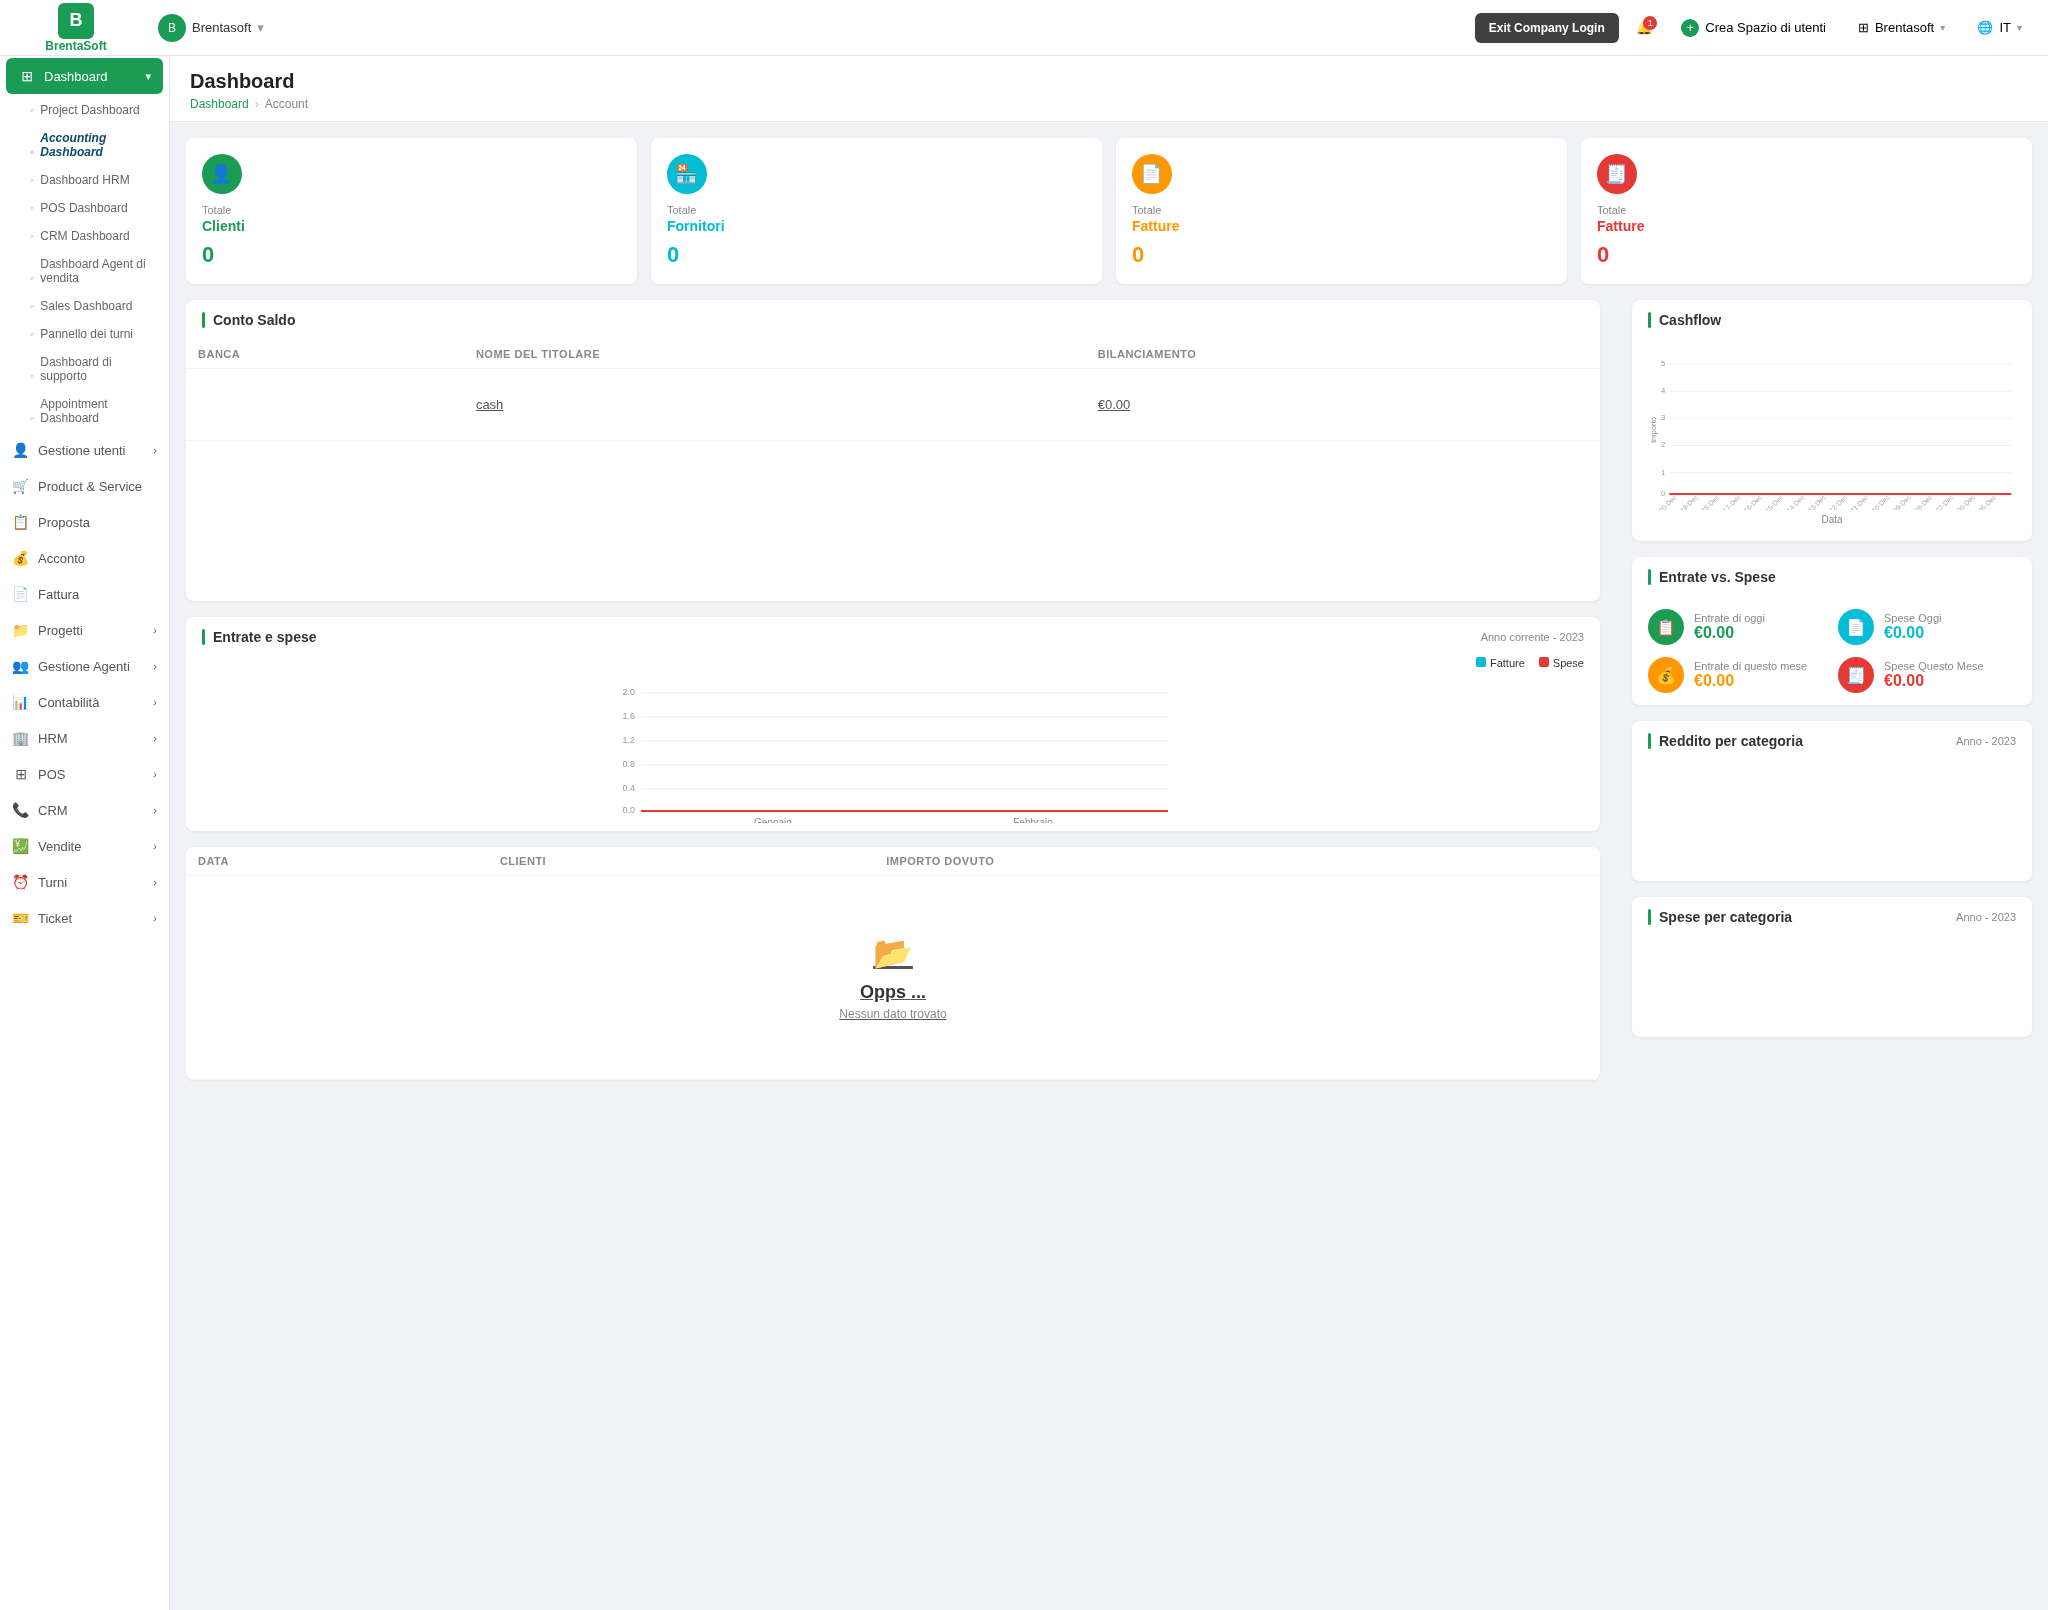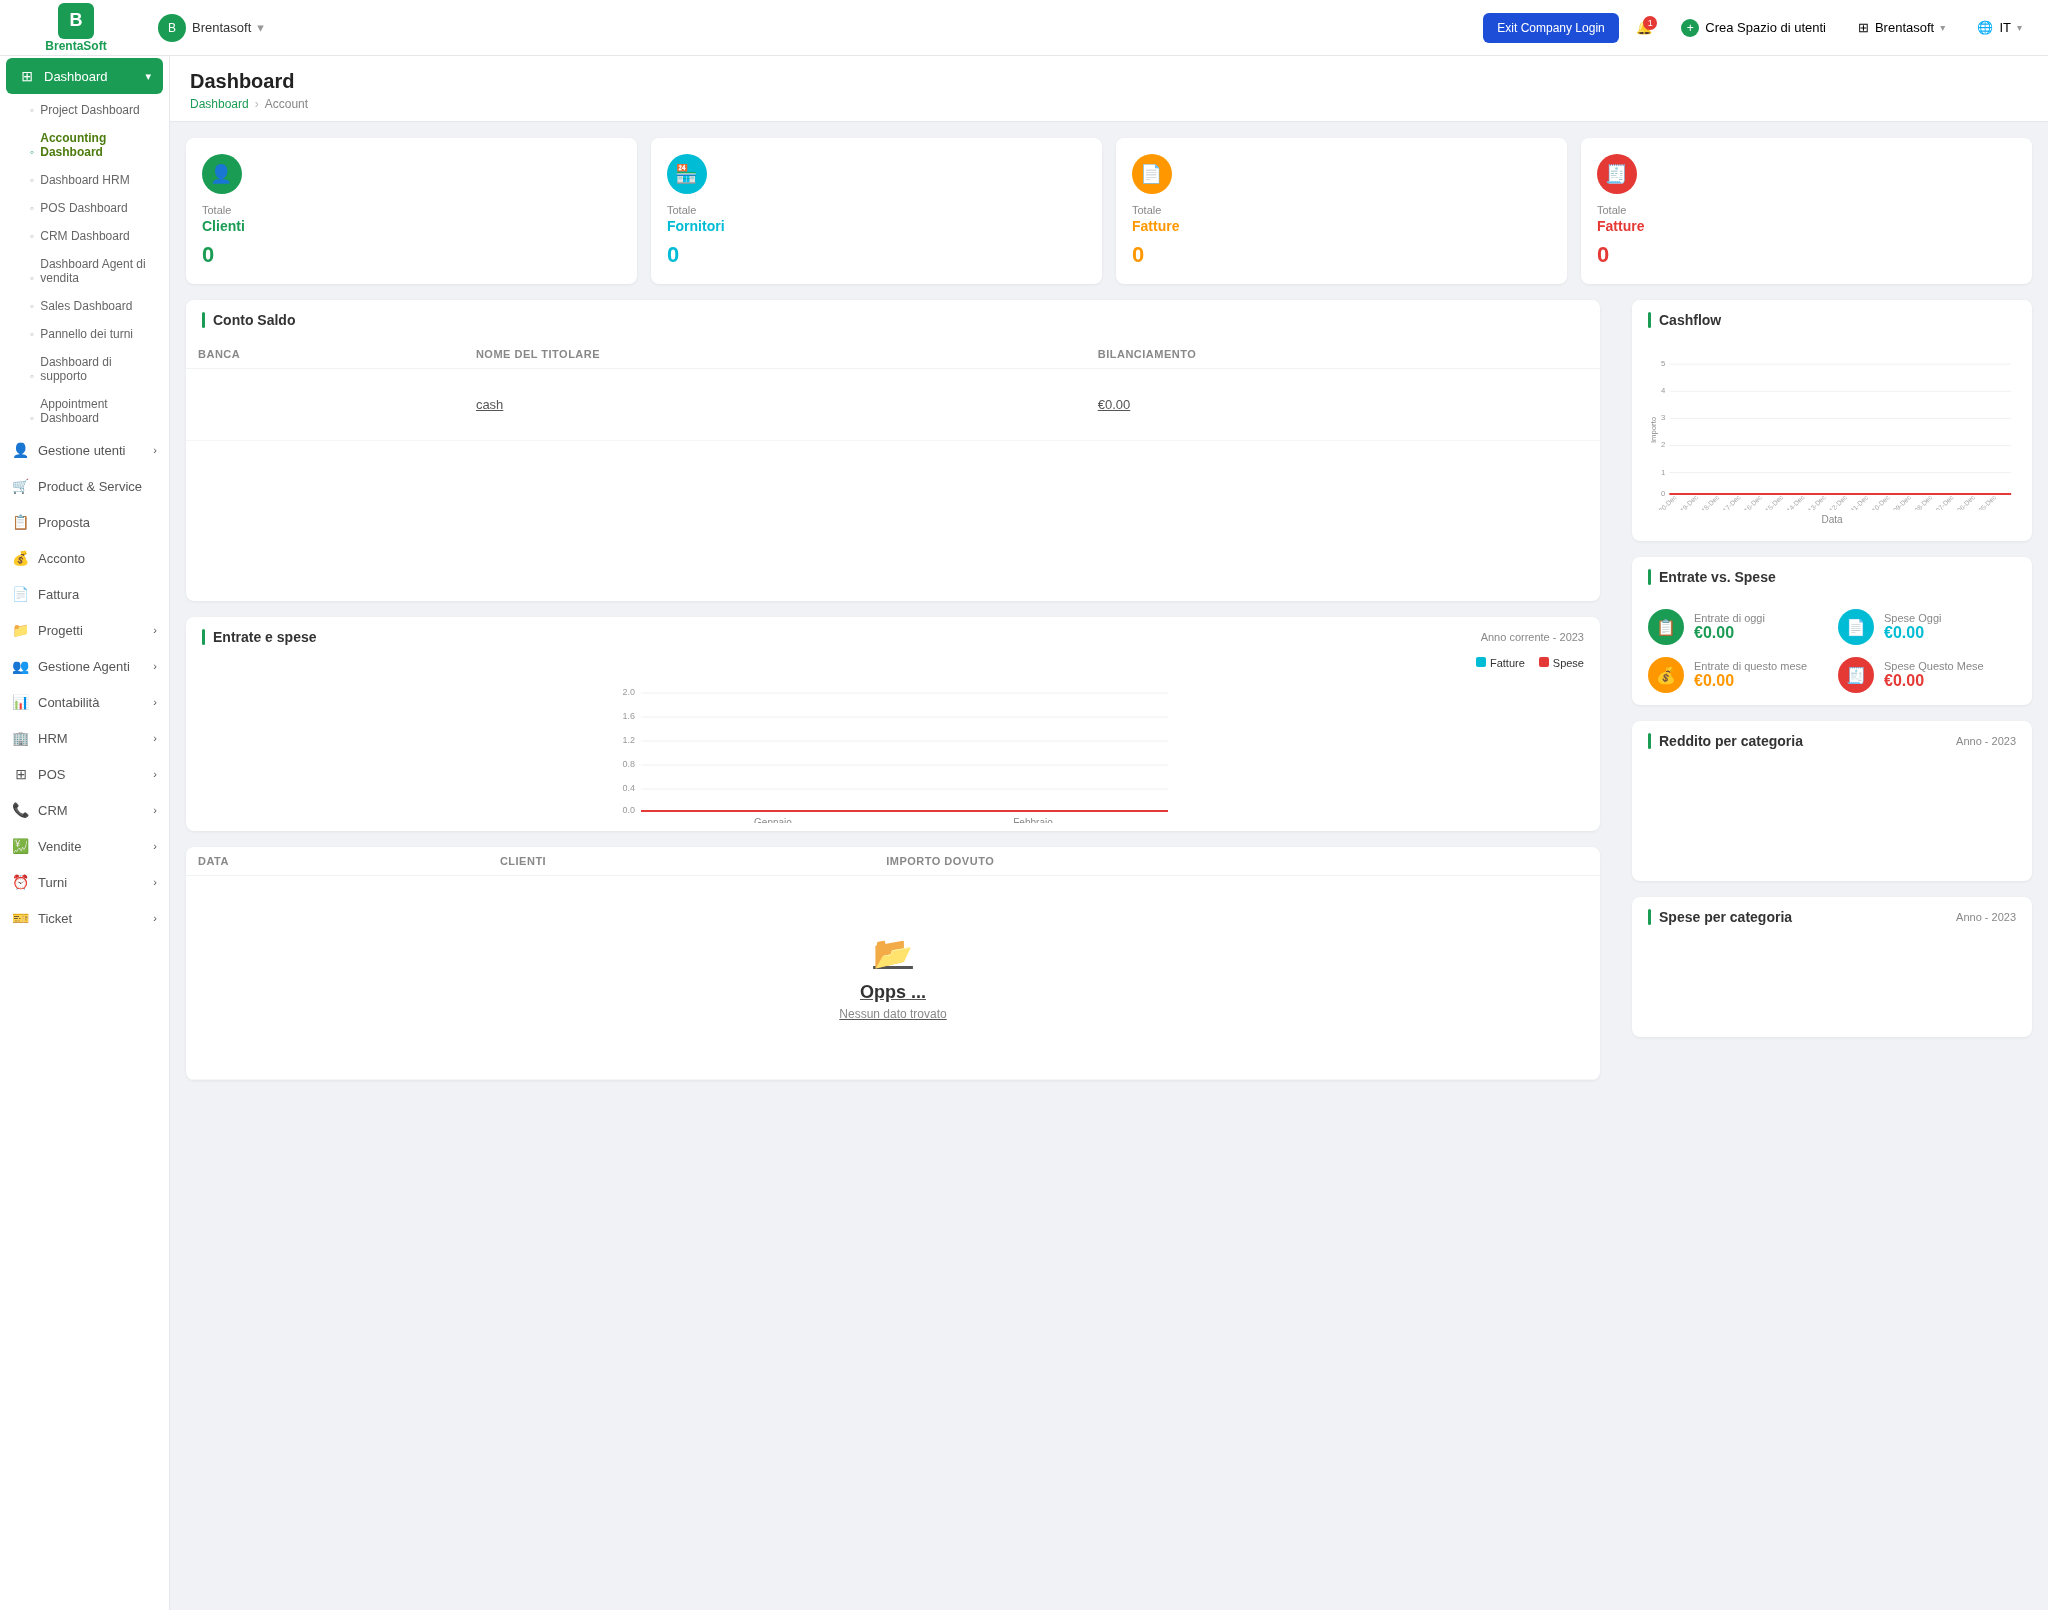--- a/index.html
+++ b/index.html
@@ -7,40 +7,40 @@
 
     
     .topbar { background: #fff; height: 56px; display: flex; align-items: center; padding: 0 16px; border-bottom: 1px solid #e5e7eb; gap: 12px; z-index: 100; }
     .topbar-logo { display: flex; flex-direction: column; align-items: center; width: 120px; }
     .topbar-logo .logo-icon { width: 36px; height: 36px; background: #1a9c54; border-radius: 6px; display: flex; align-items: center; justify-content: center; color: white; font-weight: bold; font-size: 18px; }
     .topbar-logo .logo-text { font-size: 12px; font-weight: 700; color: #1a9c54; }
     .topbar-company { display: flex; align-items: center; gap: 6px; cursor: pointer; padding: 6px 10px; border-radius: 6px; }
     .topbar-company .company-avatar { width: 28px; height: 28px; background: #1a9c54; border-radius: 50%; display: flex; align-items: center; justify-content: center; color: white; font-size: 12px; }
     .topbar-company span { font-size: 13px; font-weight: 500; }
     .topbar-right { margin-left: auto; display: flex; align-items: center; gap: 12px; }
-    .btn-exit { background: #1d4ed8; color: white; border: none; padding: 8px 14px; border-radius: 6px; cursor: pointer; font-size: 12px; font-weight: 400; display: flex; align-items: center; gap: 6px; }
+    .btn-exit { background: #404040; color: white; border: none; padding: 8px 14px; border-radius: 6px; cursor: pointer; font-size: 12px; font-weight: 700; display: flex; align-items: center; gap: 6px; }
     .topbar-icon-btn { background: none; border: none; cursor: pointer; padding: 6px; border-radius: 6px; position: relative; }
     .topbar-icon-btn .badge { position: absolute; top: 2px; right: 2px; background: #e53935; color: white; border-radius: 50%; width: 14px; height: 14px; font-size: 9px; display: flex; align-items: center; justify-content: center; }
     .topbar-btn { display: flex; align-items: center; gap: 6px; padding: 6px 10px; border-radius: 6px; cursor: pointer; border: none; background: none; font-size: 13px; }
     .topbar-btn .plus-circle { width: 18px; height: 18px; background: #1a9c54; border-radius: 50%; color: white; display: flex; align-items: center; justify-content: center; font-size: 12px; }
 
     
     .main-layout { display: flex; flex: 1; overflow: hidden; }
 
     
     .sidebar { width: 170px; background: #fff; border-right: 1px solid #e5e7eb; overflow-y: auto; flex-shrink: 0; }
     .sidebar::-webkit-scrollbar { width: 4px; }
     .sidebar::-webkit-scrollbar-thumb { background: #ccc; border-radius: 2px; }
     .sidebar-item { display: flex; align-items: center; gap: 8px; padding: 9px 12px; cursor: pointer; font-size: 13px; color: #555; }
     .sidebar-item.active { background: #1a9c54; color: white; border-radius: 6px; margin: 2px 6px; }
     .sidebar-item.active .sidebar-icon { color: white; }
     .sidebar-item .sidebar-icon { width: 18px; height: 18px; display: flex; align-items: center; justify-content: center; font-size: 14px; flex-shrink: 0; }
     .sidebar-item .sidebar-arrow { margin-left: auto; font-size: 11px; }
     .sidebar-sub-item { display: flex; align-items: flex-end; padding: 7px 12px 7px 30px; cursor: pointer; font-size: 12px; color: #666; }
-    .sidebar-sub-item.active-sub { color: #4d7c0f; font-weight: 600; }
+    .sidebar-sub-item.active-sub { color: #0c4a6e; font-weight: 600; font-style: italic; }
     .sidebar-sub-item::before { content: '◦'; margin-right: 6px; color: #aaa; }
     .sidebar-sub-item.active-sub::before { color: #1a9c54; }
 
     
     .content { flex: 1; overflow-y: auto; background: #f0f2f5; }
     .content::-webkit-scrollbar { width: 6px; }
     .content::-webkit-scrollbar-thumb { background: #ccc; border-radius: 3px; }
     .content-header { background: #fff; padding: 14px 20px 10px; border-bottom: 1px solid #e5e7eb; }
     .content-header h1 { font-size: 20px; font-weight: 700; color: #222; }
     .breadcrumb { display: flex; align-items: center; gap: 6px; font-size: 12px; color: #888; margin-top: 4px; }

